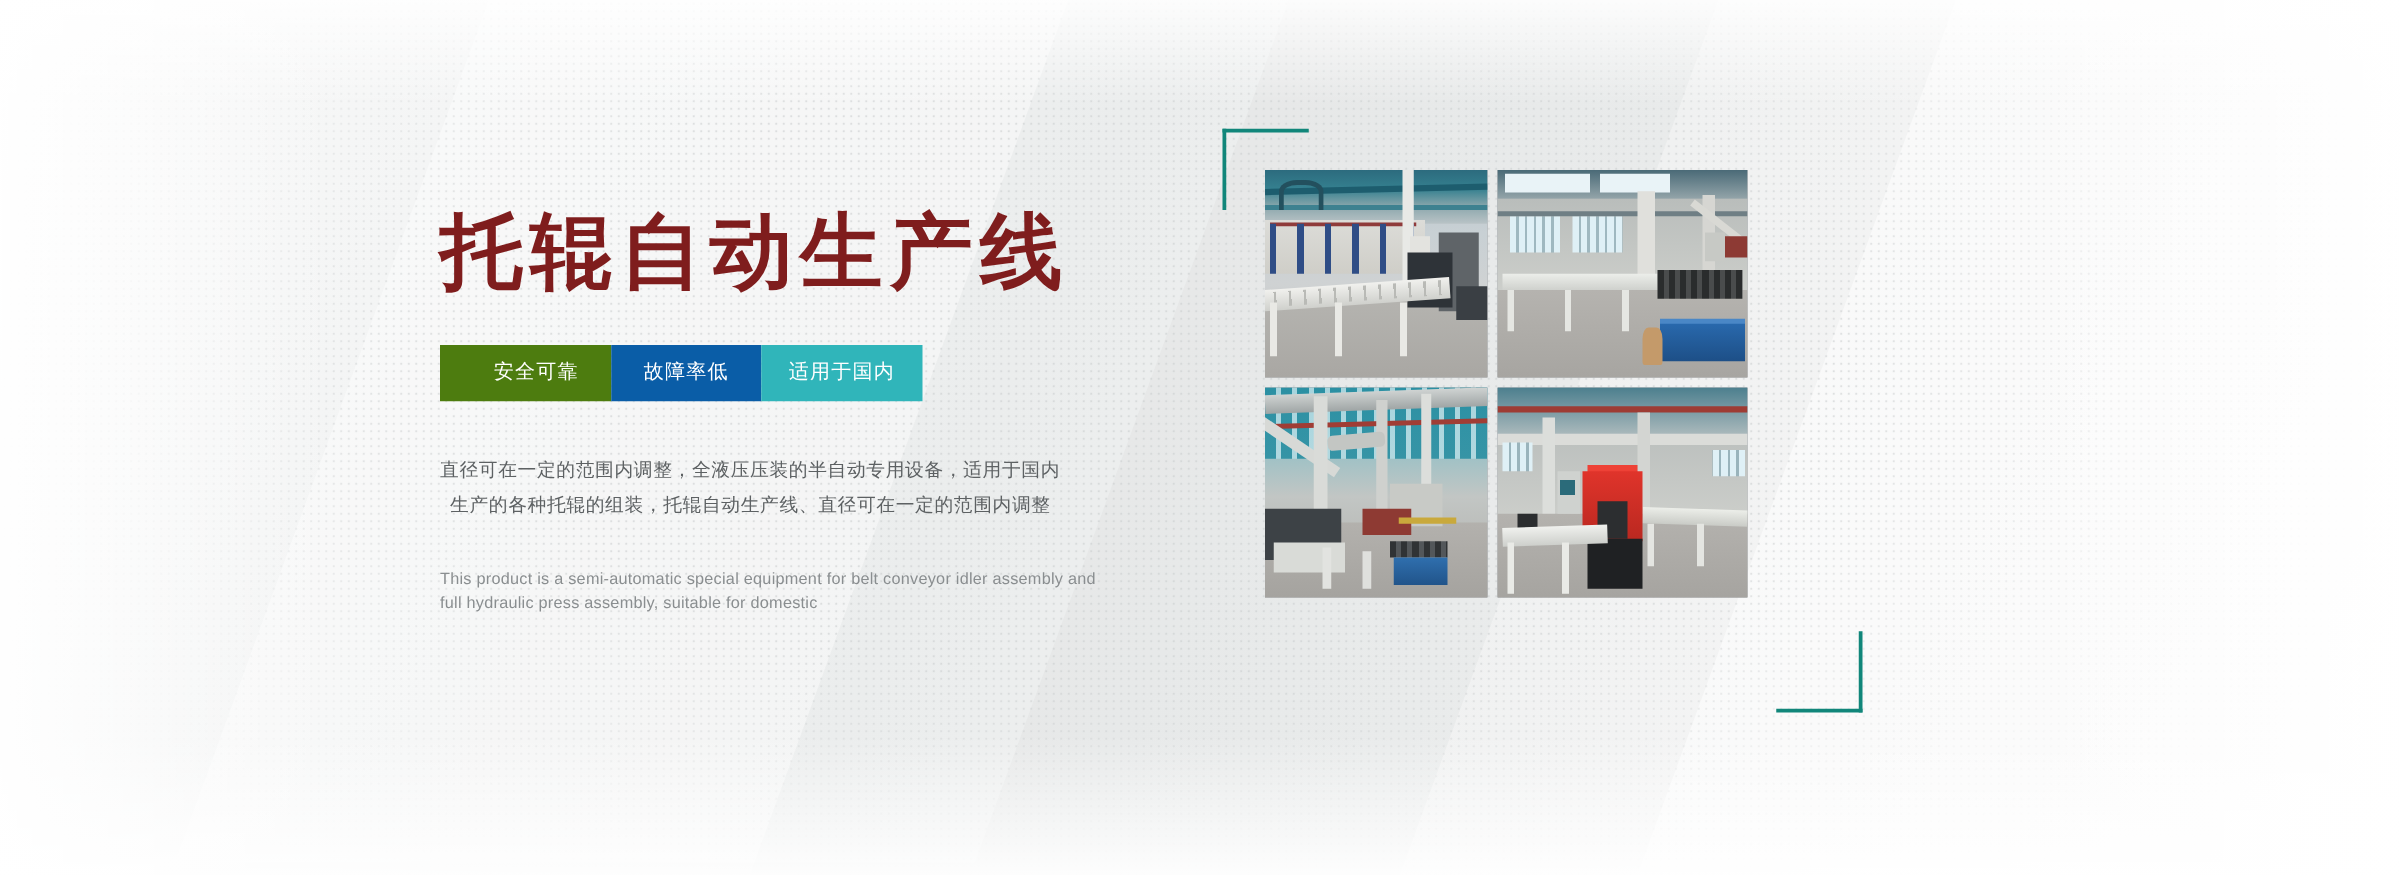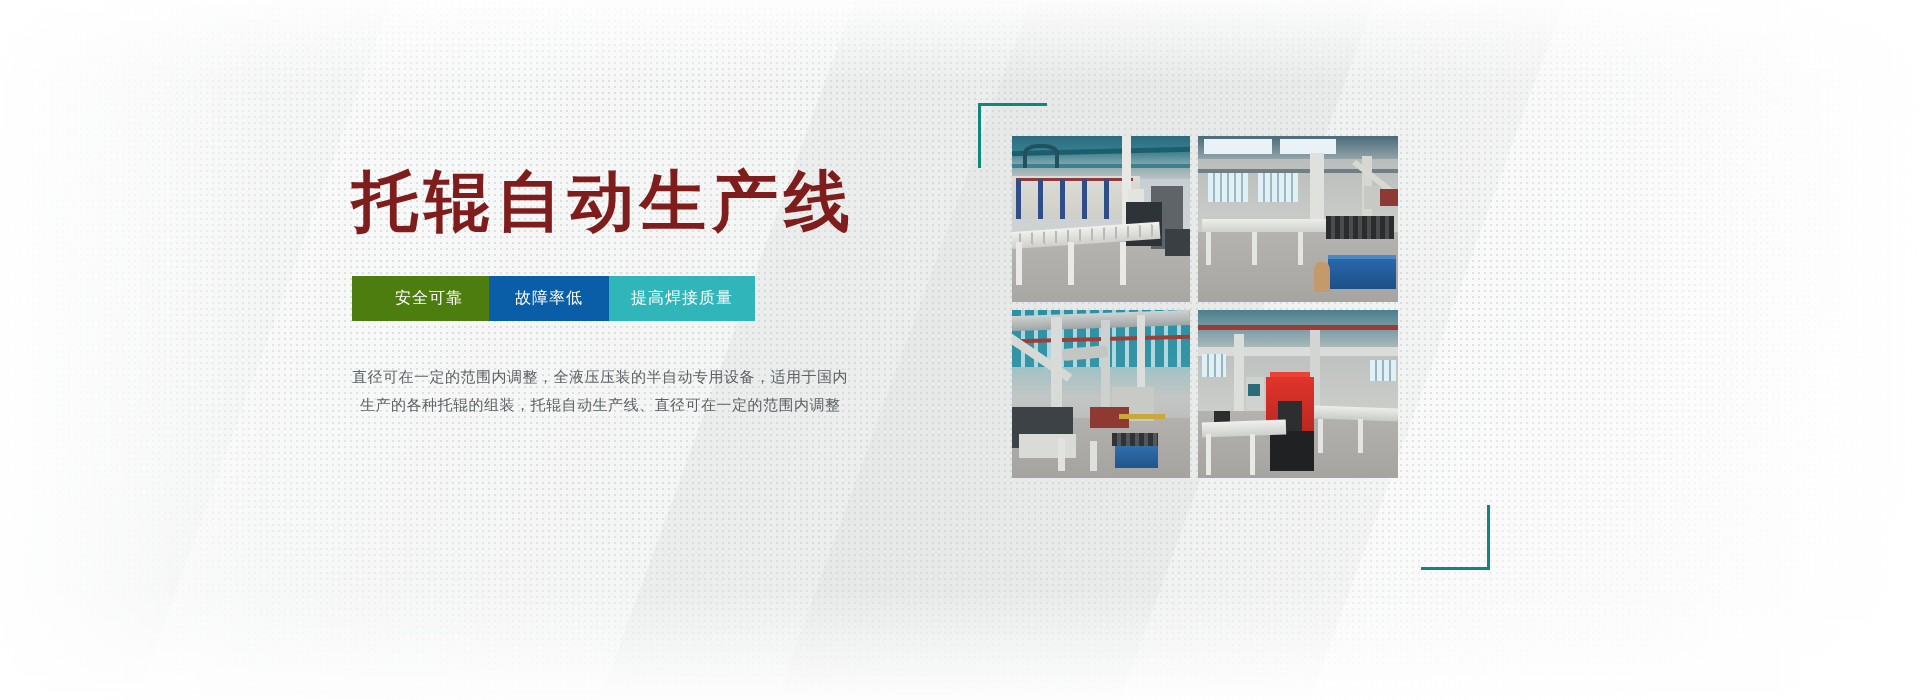--- a/index.html
+++ b/index.html
@@ -295,30 +295,32 @@
   <div class="bg-dots"></div>
   <div class="bg-vignette"></div>
 
   <div class="content">
 
     <h1 class="headline">托辊自动生产线</h1>
 
     <div class="tag-row">
       <span class="tag tag-0">安全可靠</span>
       <span class="tag tag-1">故障率低</span>
-      <span class="tag tag-2">提高焊接质量</span>
+      <span class="tag tag-2">适用于国内</span>
     </div>
 
     <div class="desc-cn">
       <span class="l1">直径可在一定的范围内调整，全液压压装的半自动专用设备，适用于国内</span>
       <span class="l2">生产的各种托辊的组装，托辊自动生产线、直径可在一定的范围内调整</span>
     </div>
 
     <div class="desc-en">
       <div class="para">
+        <p>This product is a semi-automatic special equipment for belt conveyor idler assembly and</p>
+        <p>full hydraulic press assembly, suitable for domestic</p>
       </div>
     </div>
 
   </div>
 
   <div class="collage">
 
     <div class="bracket bracket-tl"></div>
     <div class="bracket bracket-br"></div>
 

